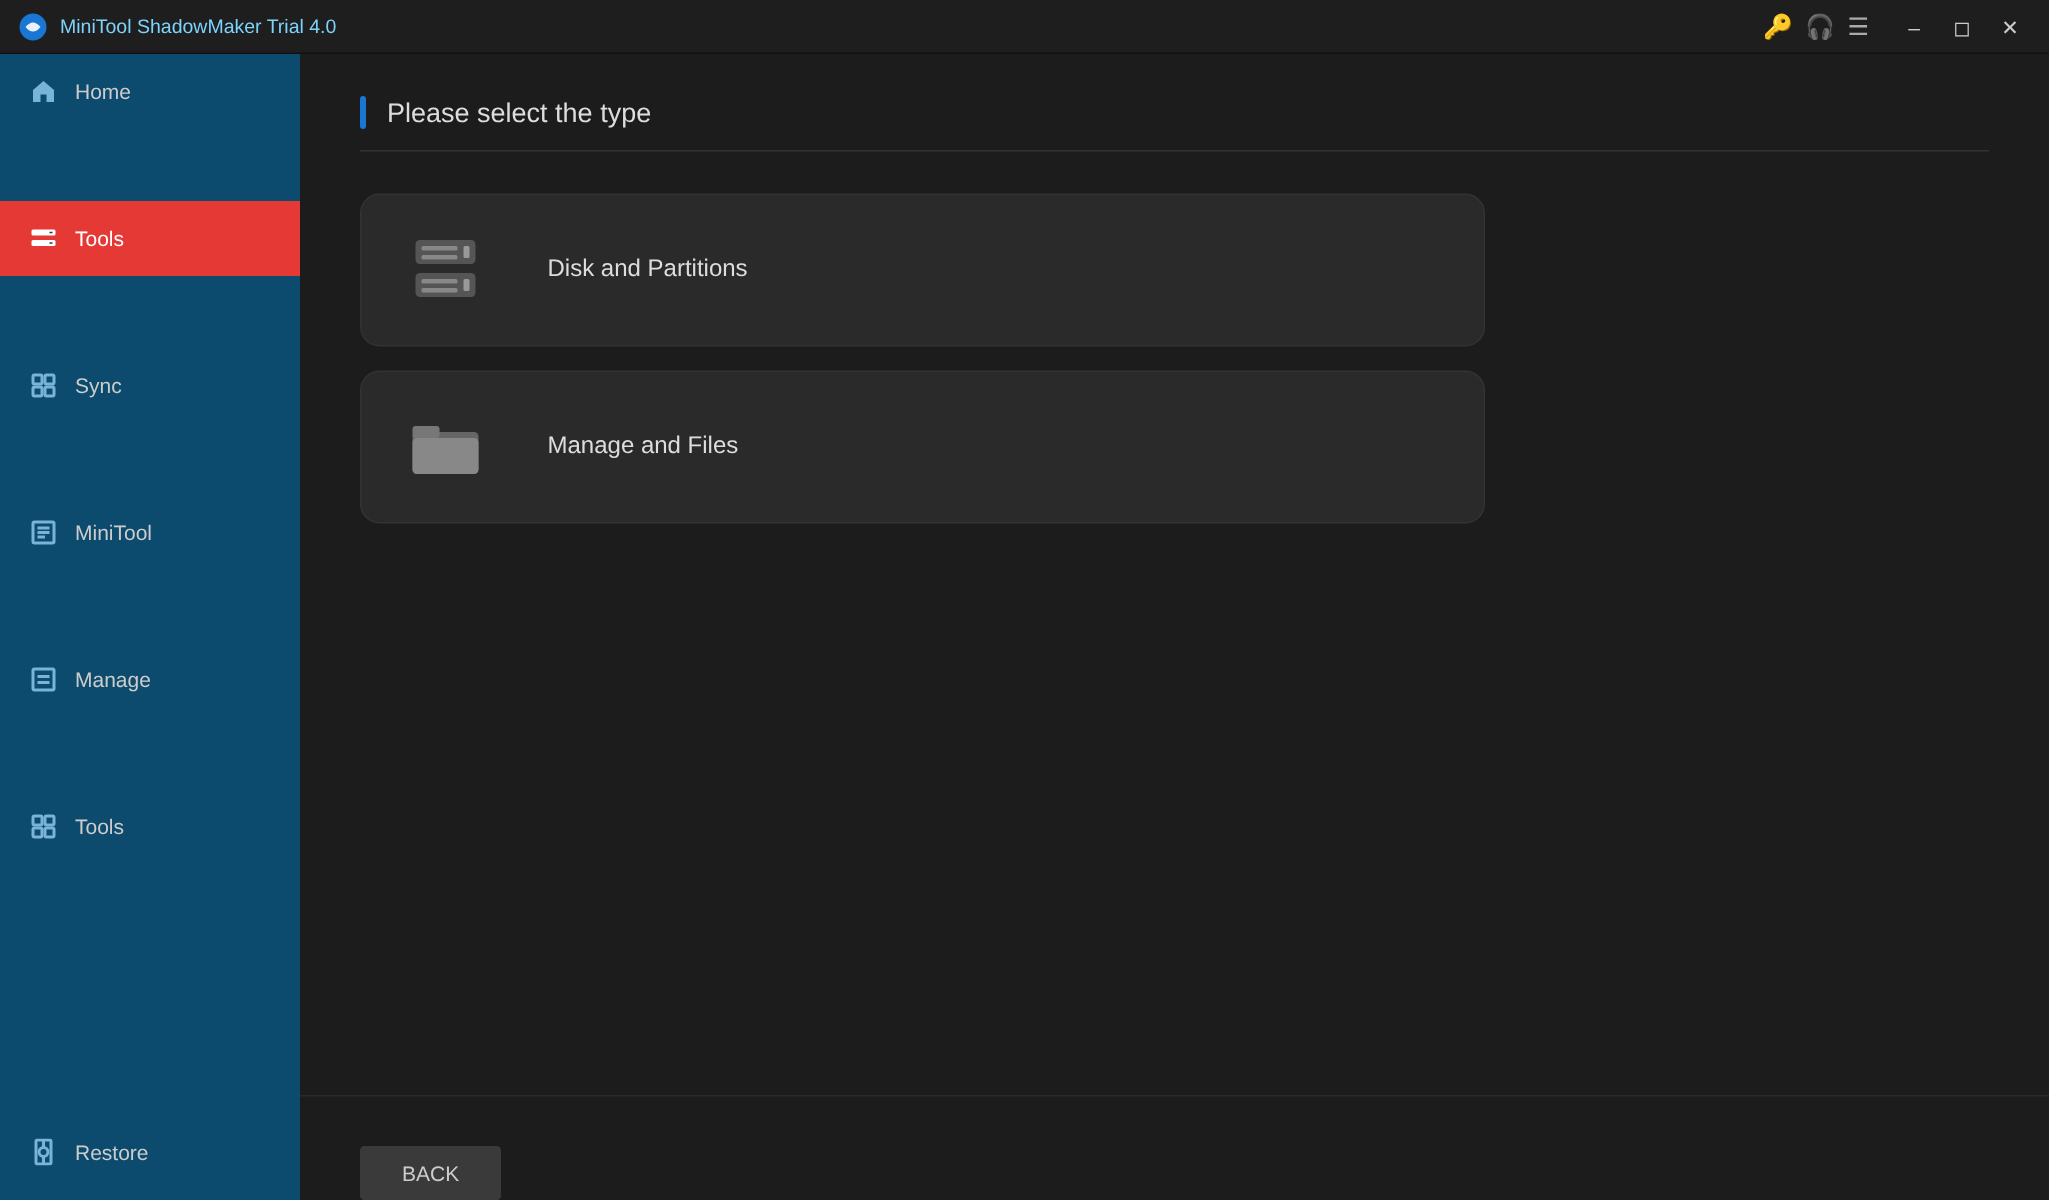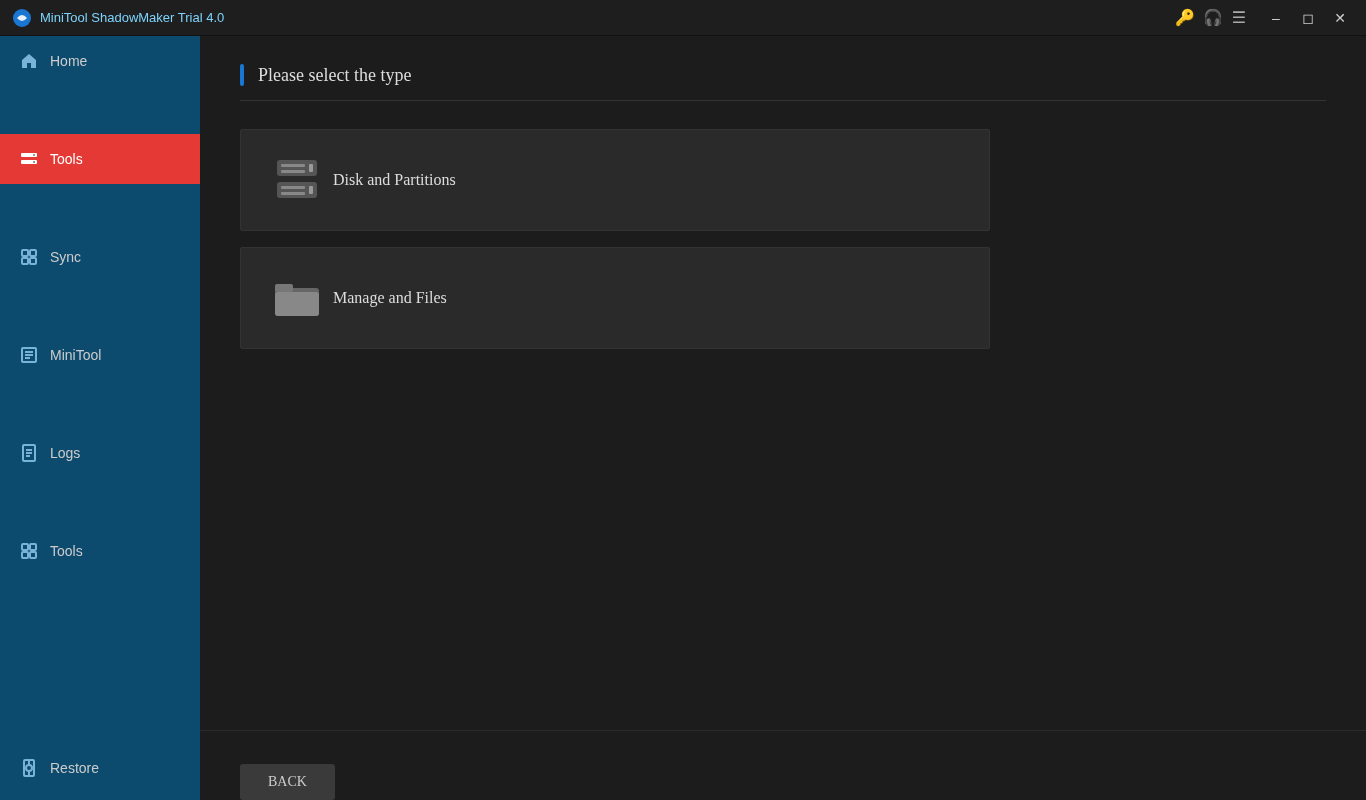--- a/index.html
+++ b/index.html
@@ -111,21 +111,20 @@
     }
 
     
     #content {
       flex: 1;
       background: #1c1c1c;
       display: flex;
       flex-direction: column;
       padding: 0;
       overflow: hidden;
-      font-family: Liberation Serif, serif;
     }
     #content-inner {
       flex: 1;
       padding: 28px 40px;
       overflow-y: auto;
     }
     .page-title-bar {
       display: flex;
       align-items: center;
       margin-bottom: 28px;
@@ -144,27 +143,27 @@
       font-size: 18px;
       color: #ddd;
       font-weight: 400;
     }
 
     
     .type-card {
       display: flex;
       align-items: center;
       background: #2a2a2a;
-      border-radius: 2px;
+      border-radius: 13px;
       margin-bottom: 16px;
       padding: 22px 28px;
       cursor: pointer;
       border: 1px solid #333;
       max-width: 750px;
-      gap: 8px;
+      gap: 40px;
       transition: background 0.15s;
     }
     .type-card-label {
       font-size: 16px;
       color: #ddd;
     }
     .type-card-icon {
       width: 56px;
       height: 56px;
       flex-shrink: 0;
@@ -262,32 +261,31 @@
         <svg width="18" height="18" viewBox="0 0 18 18" fill="none" stroke="#7ab3d8" stroke-width="2">
           <rect x="2" y="2" width="14" height="14" rx="1"></rect>
           <line x1="5" y1="9" x2="13" y2="9"></line>
           <line x1="5" y1="6" x2="13" y2="6"></line>
           <line x1="5" y1="12" x2="10" y2="12"></line>
         </svg>
       </div>
       <span>MiniTool</span>
     </div>
 
-
     <div class="nav-item">
       <div class="nav-icon">
         <svg width="18" height="18" viewBox="0 0 18 18" fill="none" stroke="#7ab3d8" stroke-width="2">
-          <rect x="3" y="1" width="12" height="16" rx="1"></rect>
-          <line x1="6" y1="6" x2="12" y2="6"></line>
-          <line x1="6" y1="9" x2="12" y2="9"></line>
-          <line x1="6" y1="12" x2="10" y2="12"></line>
-        </svg>
-      </div>
-      <span>Logs</span>
-    </div>
+          <rect x="2" y="2" width="14" height="14" rx="1"></rect>
+          <line x1="5" y1="7" x2="13" y2="7"></line>
+          <line x1="5" y1="11" x2="13" y2="11"></line>
+        </svg>
+      </div>
+      <span>Manage</span>
+    </div>
+
 
     <div class="nav-item">
       <div class="nav-icon">
         <svg width="18" height="18" viewBox="0 0 18 18" fill="none" stroke="#7ab3d8" stroke-width="2">
           <rect x="2" y="2" width="6" height="6" rx="1"></rect>
           <rect x="10" y="2" width="6" height="6" rx="1"></rect>
           <rect x="2" y="10" width="6" height="6" rx="1"></rect>
           <rect x="10" y="10" width="6" height="6" rx="1"></rect>
         </svg>
       </div>

